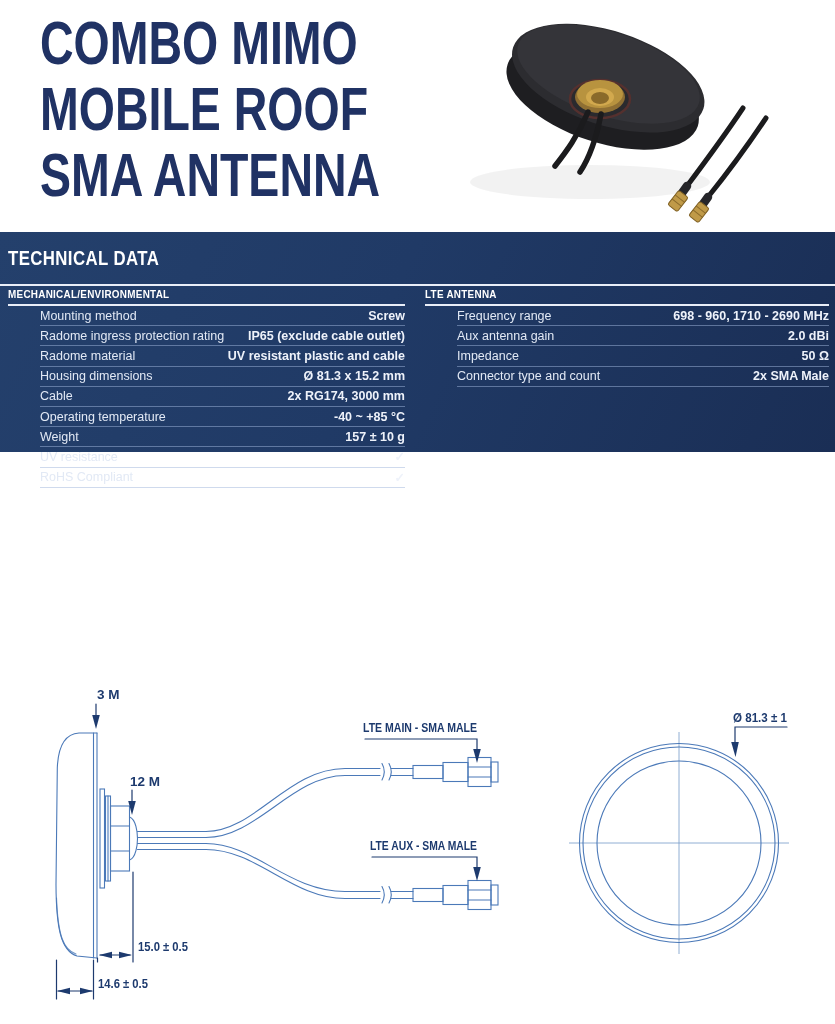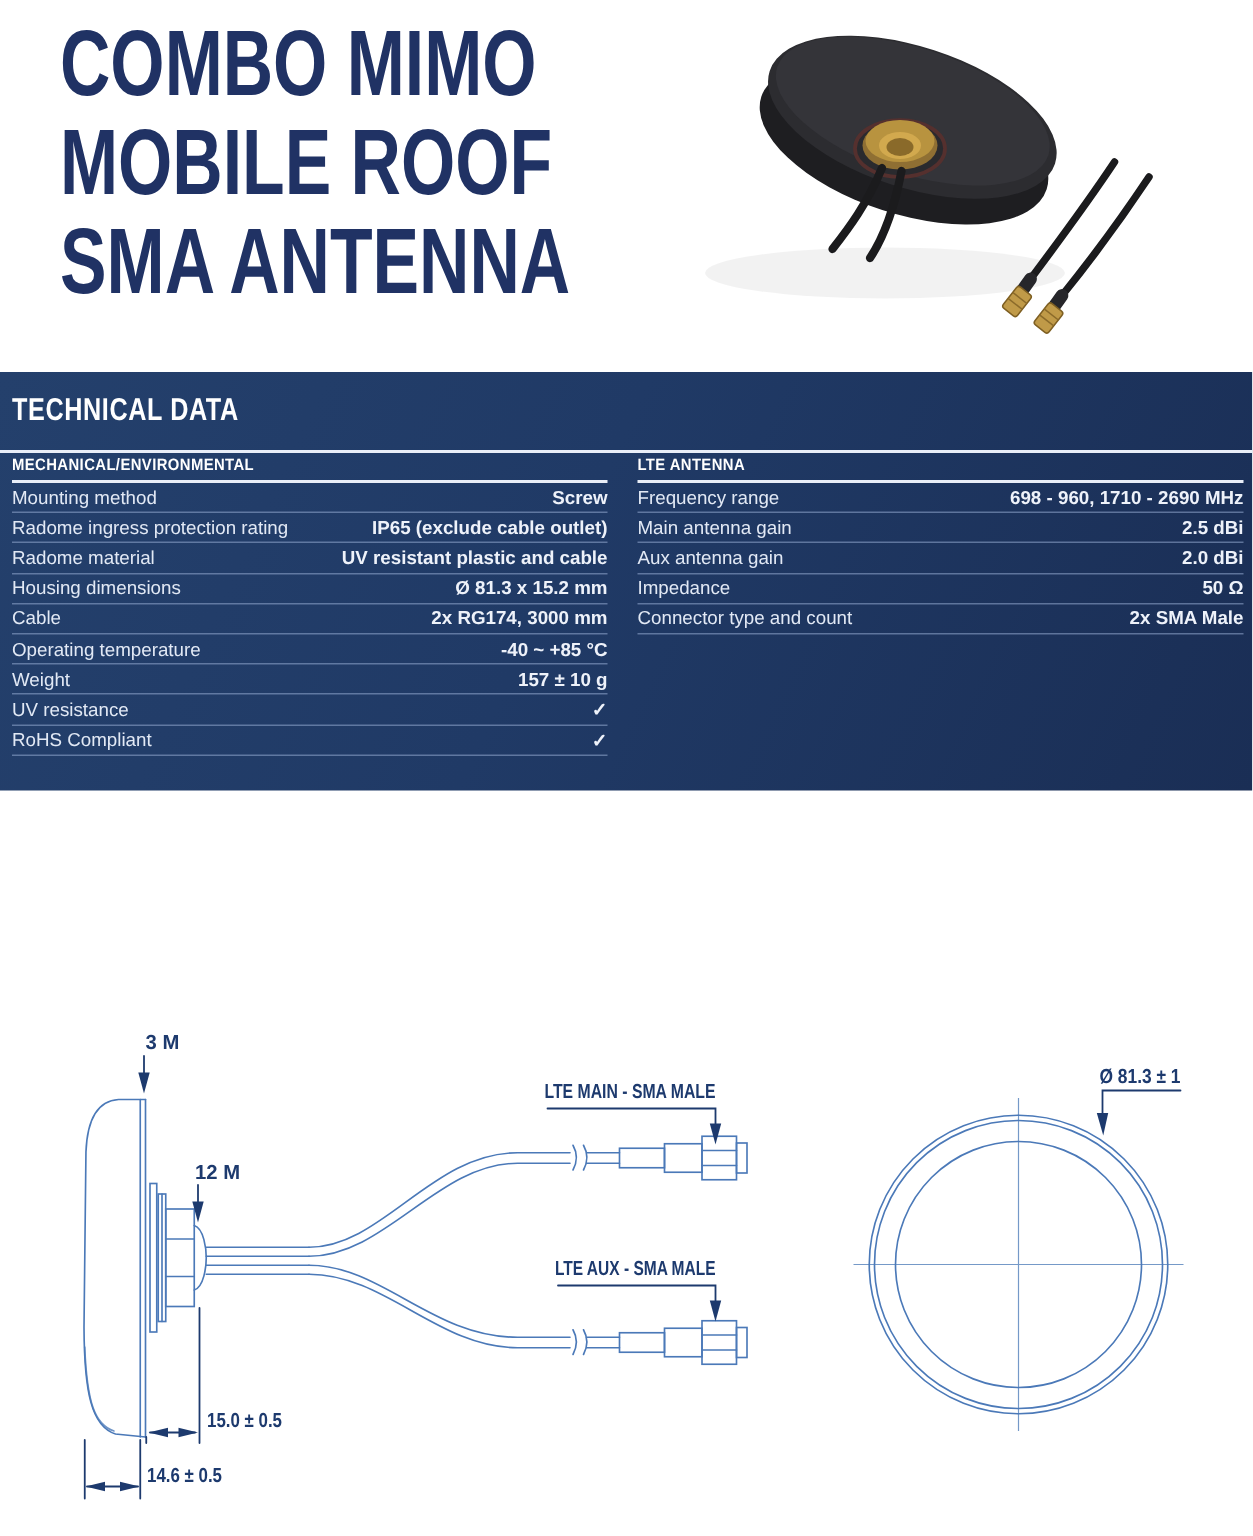--- a/index.html
+++ b/index.html
@@ -11,21 +11,21 @@
   .title{position:absolute;left:24px;top:10px;margin-left:16px;}
   .title-line{
     font-size:62px;font-weight:700;color:#203264;line-height:66px;
     letter-spacing:0px;transform:scaleX(.75);transform-origin:left center;
     white-space:nowrap;
   }
   
   .photo{position:absolute;left:440px;top:0px;}
   
   .panel{
-    position:absolute;left:0;top:248px;width:835px;height:279px;
+    position:absolute;left:0;top:232px;width:835px;height:220px;
     background:linear-gradient(115deg,#24406c 0%,#203a66 45%,#1a2e55 100%);
     color:#e8edf7;
   }
   .panel-heading{
     position:absolute;left:8px;top:14px;margin:0;
     font-size:21px;font-weight:700;color:#ffffff;letter-spacing:.5px;
     transform:scaleX(.8);transform-origin:left center;white-space:nowrap;
   }
   .heading-rule{
     position:absolute;left:0;top:52px;width:835px;height:2px;background:#e9eef8;
@@ -34,21 +34,21 @@
   .col-left{left:8px;width:397px;}
   .col-right{left:425px;width:404px;}
   .col-header{
     height:16px;font-size:11px;font-weight:700;color:#ffffff;letter-spacing:.3px;
     transform:scaleX(.9);transform-origin:left center;white-space:nowrap;
   }
   .col-rule{height:2px;background:#e9eef8;margin-bottom:0;}
   .row{
     display:flex;justify-content:space-between;align-items:center;
     height:19.2px;border-bottom:1px solid rgba(160,182,220,.5);
-    font-size:12.5px;color:#e2e9f5;
+    font-size:12.5px;color:#e2e9f5;margin-left:32px;
   }
   .row .lbl{white-space:nowrap;}
   .row .val{white-space:nowrap;text-align:right;color:#eef2fa;font-weight:bold;}
   
   .drawing{position:absolute;left:0;top:640px;}
   .bl{stroke:#4b79b8;fill:none;stroke-width:1.1;stroke-linecap:round;}
   .bl-thin{stroke:#7599c8;fill:none;stroke-width:.8;}
   .dk{stroke:#1d3a6e;fill:none;stroke-width:1.2;stroke-linecap:round;}
   .dkfill{fill:#1d3a6e;stroke:none;}
   text.dim{
@@ -161,24 +161,20 @@
     <div class="col col-right">
       <div class="col-header">LTE ANTENNA</div>
       <div class="col-rule"></div>
       <div class="rows">
   <div class="row">
     <span class="lbl">Frequency range</span>
     <span class="val">698 - 960, 1710 - 2690 MHz</span>
   </div>
 
 
-  <div class="row">
-    <span class="lbl">Main antenna gain</span>
-    <span class="val">2.5 dBi</span>
-  </div>
 
   <div class="row">
     <span class="lbl">Aux antenna gain</span>
     <span class="val">2.0 dBi</span>
   </div>
 
 
   <div class="row">
     <span class="lbl">Impedance</span>
     <span class="val">50 Ω</span>

